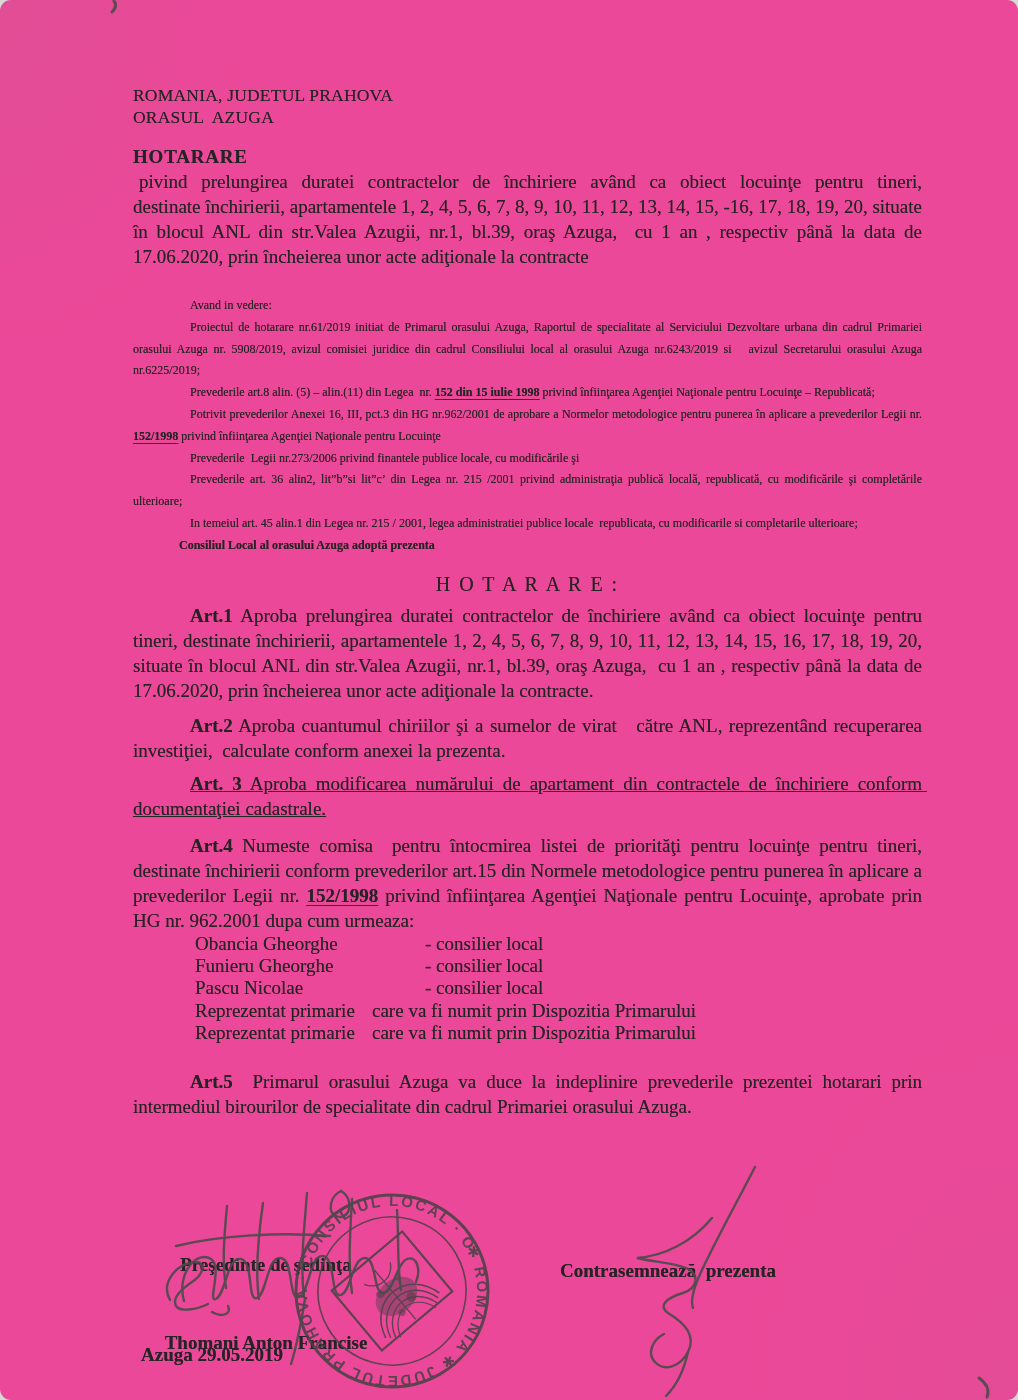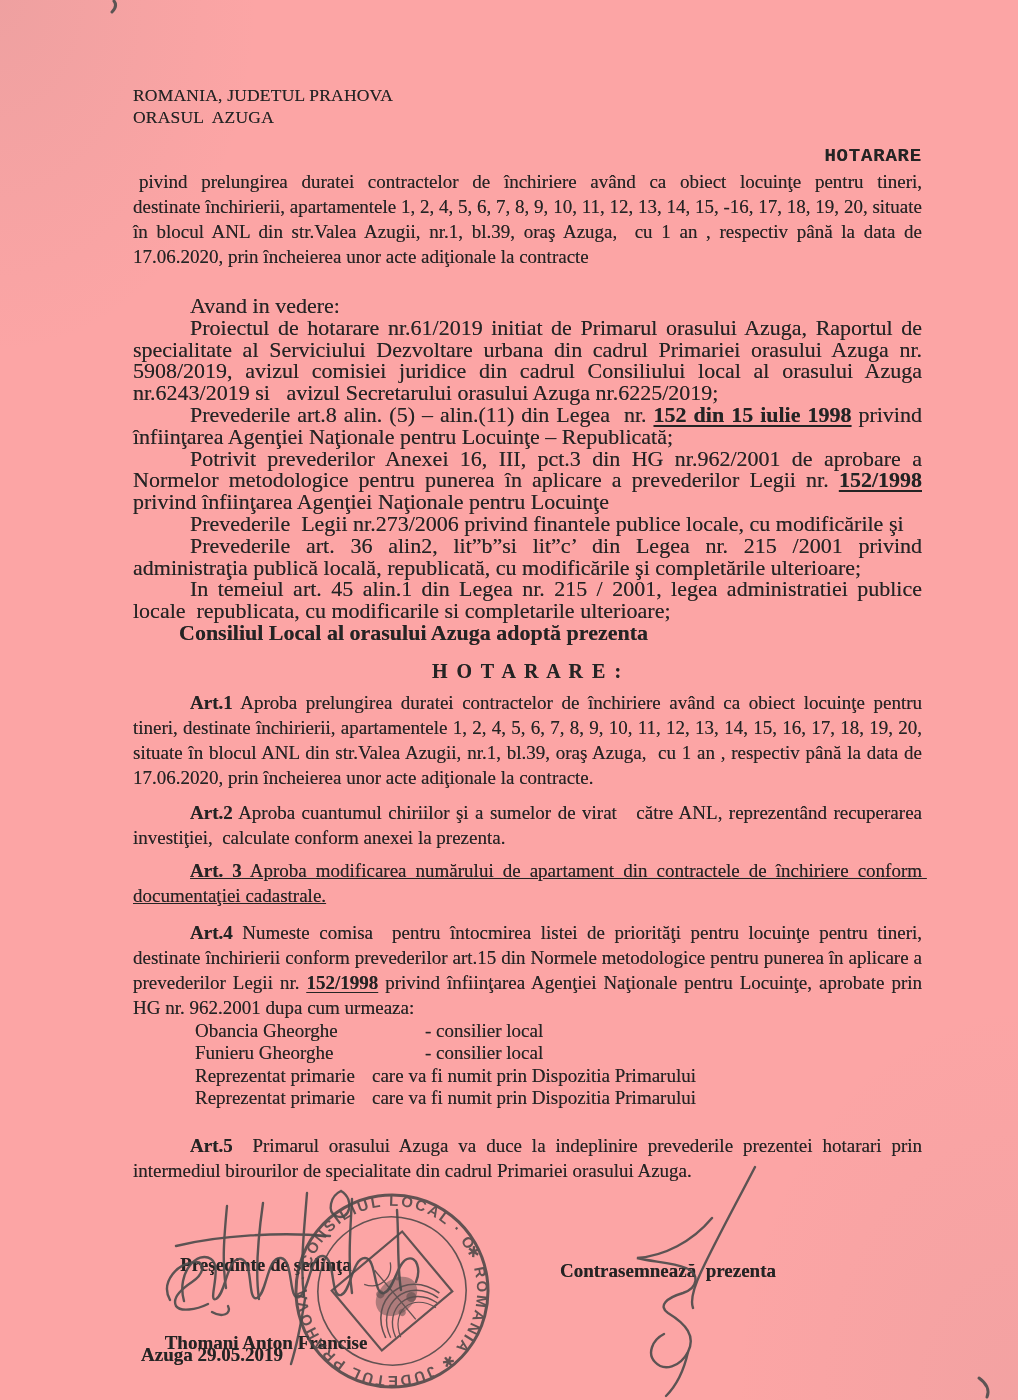--- a/index.html
+++ b/index.html
@@ -1,45 +1,46 @@
 <!DOCTYPE html>
 <html><head>
 <meta charset="utf-8">
 <style>
   html,body{margin:0;padding:0;}
   body{background:#d8d8d4;}
   .page{
     position:relative;
     width:1018px;height:1400px;
     margin:0 auto;
-    background:#fca5a5;
+    background:#ec4899;
     overflow:hidden;
     font-family:"Liberation Serif","DejaVu Serif",serif;
     color:#242424;
+    border-radius:11px;
   }
   .scan-tone{position:absolute;inset:0;pointer-events:none;
     background:
       radial-gradient(ellipse at 0% 0%, rgba(120,120,118,0.10), rgba(0,0,0,0) 18%),
       radial-gradient(ellipse at 100% 100%, rgba(120,120,118,0.07), rgba(0,0,0,0) 20%);
   }
   .content{
     position:absolute;left:133px;top:84px;width:789px;
     font-size:19px;line-height:25px;
   }
   .content p{margin:0;white-space:pre-wrap;text-shadow:0 0 0.5px rgba(20,20,20,.5);}
   .hdr p{font-size:17.5px;line-height:22px;letter-spacing:.2px;}
   .hdr .b{font-weight:bold;}
-  .title1{margin-top:16px !important;text-align:right;font-weight:bold;font-size:19px;letter-spacing:.8px;font-family:Liberation Mono, monospace;}
+  .title1{margin-top:16px !important;text-align:left;font-weight:bold;font-size:19px;letter-spacing:.8px;}
   .intro{text-align:justify;text-indent:6px;line-height:25px;}
-  .recitals{margin-top:26px;font-size:22px;line-height:21.8px;}
+  .recitals{margin-top:26px;font-size:12px;line-height:21.8px;}
   .recitals p{text-align:justify;text-indent:57px;}
   .recitals p.noj{text-align:left;}
   .emph{font-weight:bold;text-decoration:underline;text-underline-offset:3px;}
   .adopt{font-weight:bold;text-indent:46px !important;text-align:left !important;}
-  .title2{margin-top:14px !important;margin-bottom:6px !important;text-align:center;font-weight:bold;font-size:20px;line-height:26px;letter-spacing:2px;}
+  .title2{margin-top:14px !important;margin-bottom:6px !important;text-align:center;font-weight:normal;font-size:20px;line-height:26px;letter-spacing:2px;}
   .art{text-align:justify;text-indent:57px;}
   .alabel{font-weight:bold;margin-top:48px;}
   .mb10{margin-bottom:10px !important;} .mb8{margin-bottom:8px !important;} .mb12{margin-bottom:12px !important;text-decoration:underline;}
   .mt24{margin-top:24px !important;}
   .committee{margin:0;padding:0 0 0 62px;list-style:none;font-size:19px;line-height:22.4px;font-family:Liberation Serif, serif;}
   .committee li{white-space:pre;text-shadow:0 0 0.5px rgba(20,20,20,.5);}
   .cname{display:inline-block;width:230px;}
   .cname.narrow{width:177px;}
   .sig{position:absolute;text-align:center;font-weight:bold;font-size:19px;line-height:26px;white-space:pre;text-shadow:0 0 0.5px rgba(20,20,20,.5);}
   .sig-left{left:116px;top:1200px;width:300px;}
@@ -80,20 +81,21 @@
     <p class="title2">H O T A R A R E :</p>
 
     <p class="art mb10"><span class="alabel">Art.1</span><span> Aproba prelungirea duratei contractelor de închiriere având ca obiect locuinţe pentru tineri, destinate închirierii, apartamentele 1, 2, 4, 5, 6, 7, 8, 9, 10, 11, 12, 13, 14, 15, 16, 17, 18, 19, 20, situate în blocul ANL din str.Valea Azugii, nr.1, bl.39, oraş Azuga,  cu 1 an , respectiv până la data de 17.06.2020, prin încheierea unor acte adiţionale la contracte.</span></p>
     <p class="art mb8"><span class="alabel">Art.2</span><span> Aproba cuantumul chiriilor şi a sumelor de virat   către ANL, reprezentând recuperarea investiţiei,  calculate conform anexei la prezenta.</span></p>
     <p class="art mb12"><span class="alabel">Art. 3</span><span> Aproba modificarea numărului de apartament din contractele de închiriere conform documentaţiei cadastrale.</span></p>
     <p class="art"><span class="alabel">Art.4</span><span> Numeste comisa  pentru întocmirea listei de priorităţi pentru locuinţe pentru tineri, destinate închirierii conform prevederilor art.15 din Normele metodologice pentru punerea în aplicare a prevederilor Legii nr. </span><span class="emph">152/1998</span><span> privind înfiinţarea Agenţiei Naţionale pentru Locuinţe, aprobate prin HG nr. 962.2001 dupa cum urmeaza:</span></p>
 
     <ul class="committee">
       <li><span class="cname">Obancia Gheorghe</span><span>- consilier local</span></li>
       <li><span class="cname">Funieru Gheorghe</span><span>- consilier local</span></li>
+      <li><span class="cname">Pascu Nicolae</span><span>- consilier local</span></li>
       <li><span class="cname narrow">Reprezentat primarie</span><span>care va fi numit prin Dispozitia Primarului</span></li>
       <li><span class="cname narrow">Reprezentat primarie</span><span>care va fi numit prin Dispozitia Primarului</span></li>
     </ul>
 
     <p class="art mt24"><span class="alabel">Art.5</span><span>  Primarul orasului Azuga va duce la indeplinire prevederile prezentei hotarari prin intermediul birourilor de specialitate din cadrul Primariei orasului Azuga.</span></p>
   </div>
 
   <div class="sig sig-left">
     <div>Preşedinte de şedinţa</div>
     <div>Thomani Anton Francise</div>

